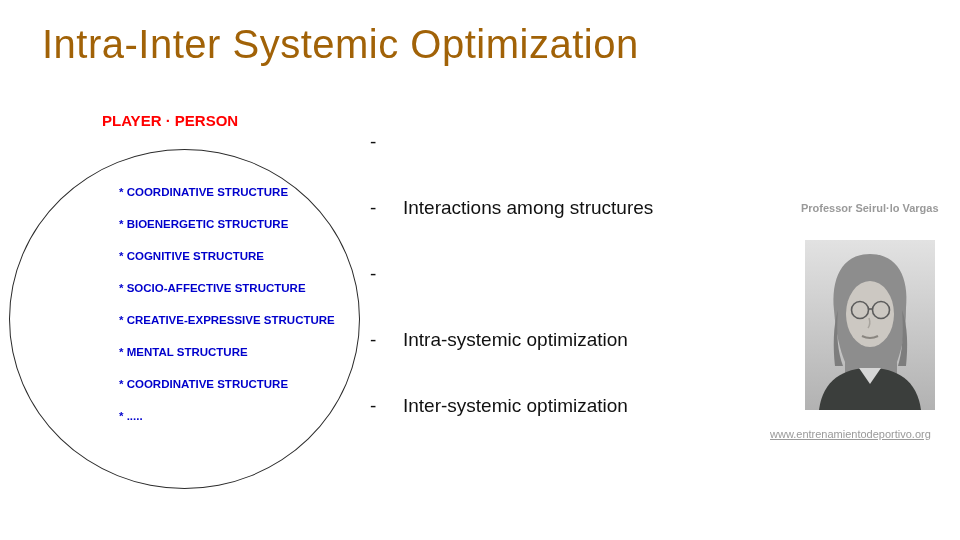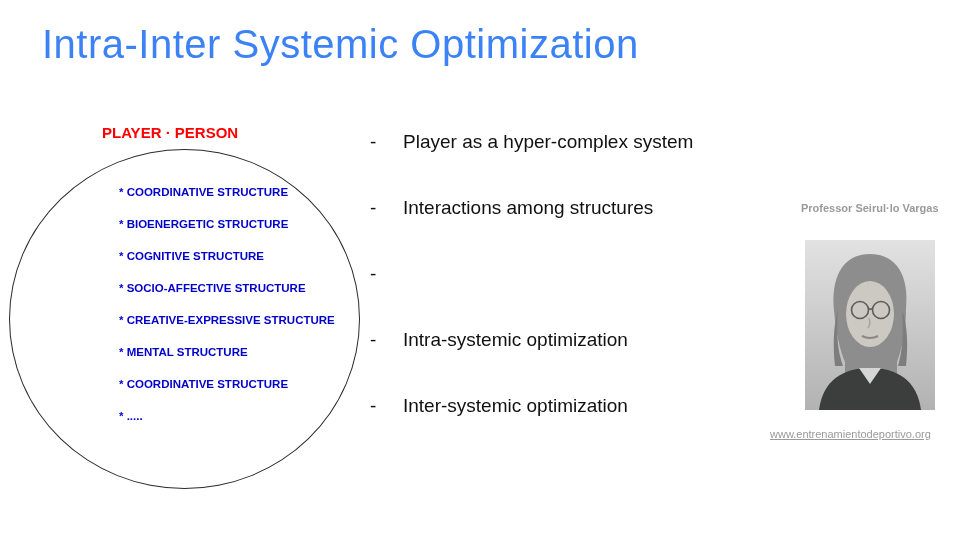--- a/index.html
+++ b/index.html
@@ -10,29 +10,29 @@
     font-family: "Liberation Sans", sans-serif;
     overflow: hidden;
   }
 
   .slide-title {
     position: absolute;
     left: 42px;
     top: 22px;
     font-size: 40px;
     font-weight: 400;
-    color: #3b82f6;
+    color: #a16207;
     letter-spacing: 0.5px;
     white-space: nowrap;
   }
 
   .player-heading {
     position: absolute;
     left: 102px;
-    top: 124px;
+    top: 112px;
     font-size: 15px;
     font-weight: bold;
     color: #ff0000;
     white-space: nowrap;
   }
 
   .structure-circle {
     position: absolute;
     left: 9px;
     top: 149px;
@@ -127,21 +127,20 @@
   <div class="structure-item">* SOCIO-AFFECTIVE STRUCTURE</div>
   <div class="structure-item">* CREATIVE-EXPRESSIVE STRUCTURE</div>
   <div class="structure-item">* MENTAL STRUCTURE</div>
   <div class="structure-item">* COORDINATIVE STRUCTURE</div>
   <div class="structure-item">* .....</div>
 </div>
 
 <div class="bullet-list">
   <div class="bullet-row">
     <span class="bullet-marker">-</span>
-    <span>Player as a hyper-complex system</span>
   </div>
   <div class="bullet-row">
     <span class="bullet-marker">-</span>
     <span>Interactions among structures</span>
   </div>
   <div class="bullet-row">
     <span class="bullet-marker">-</span>
   </div>
   <div class="bullet-row">
     <span class="bullet-marker">-</span>

